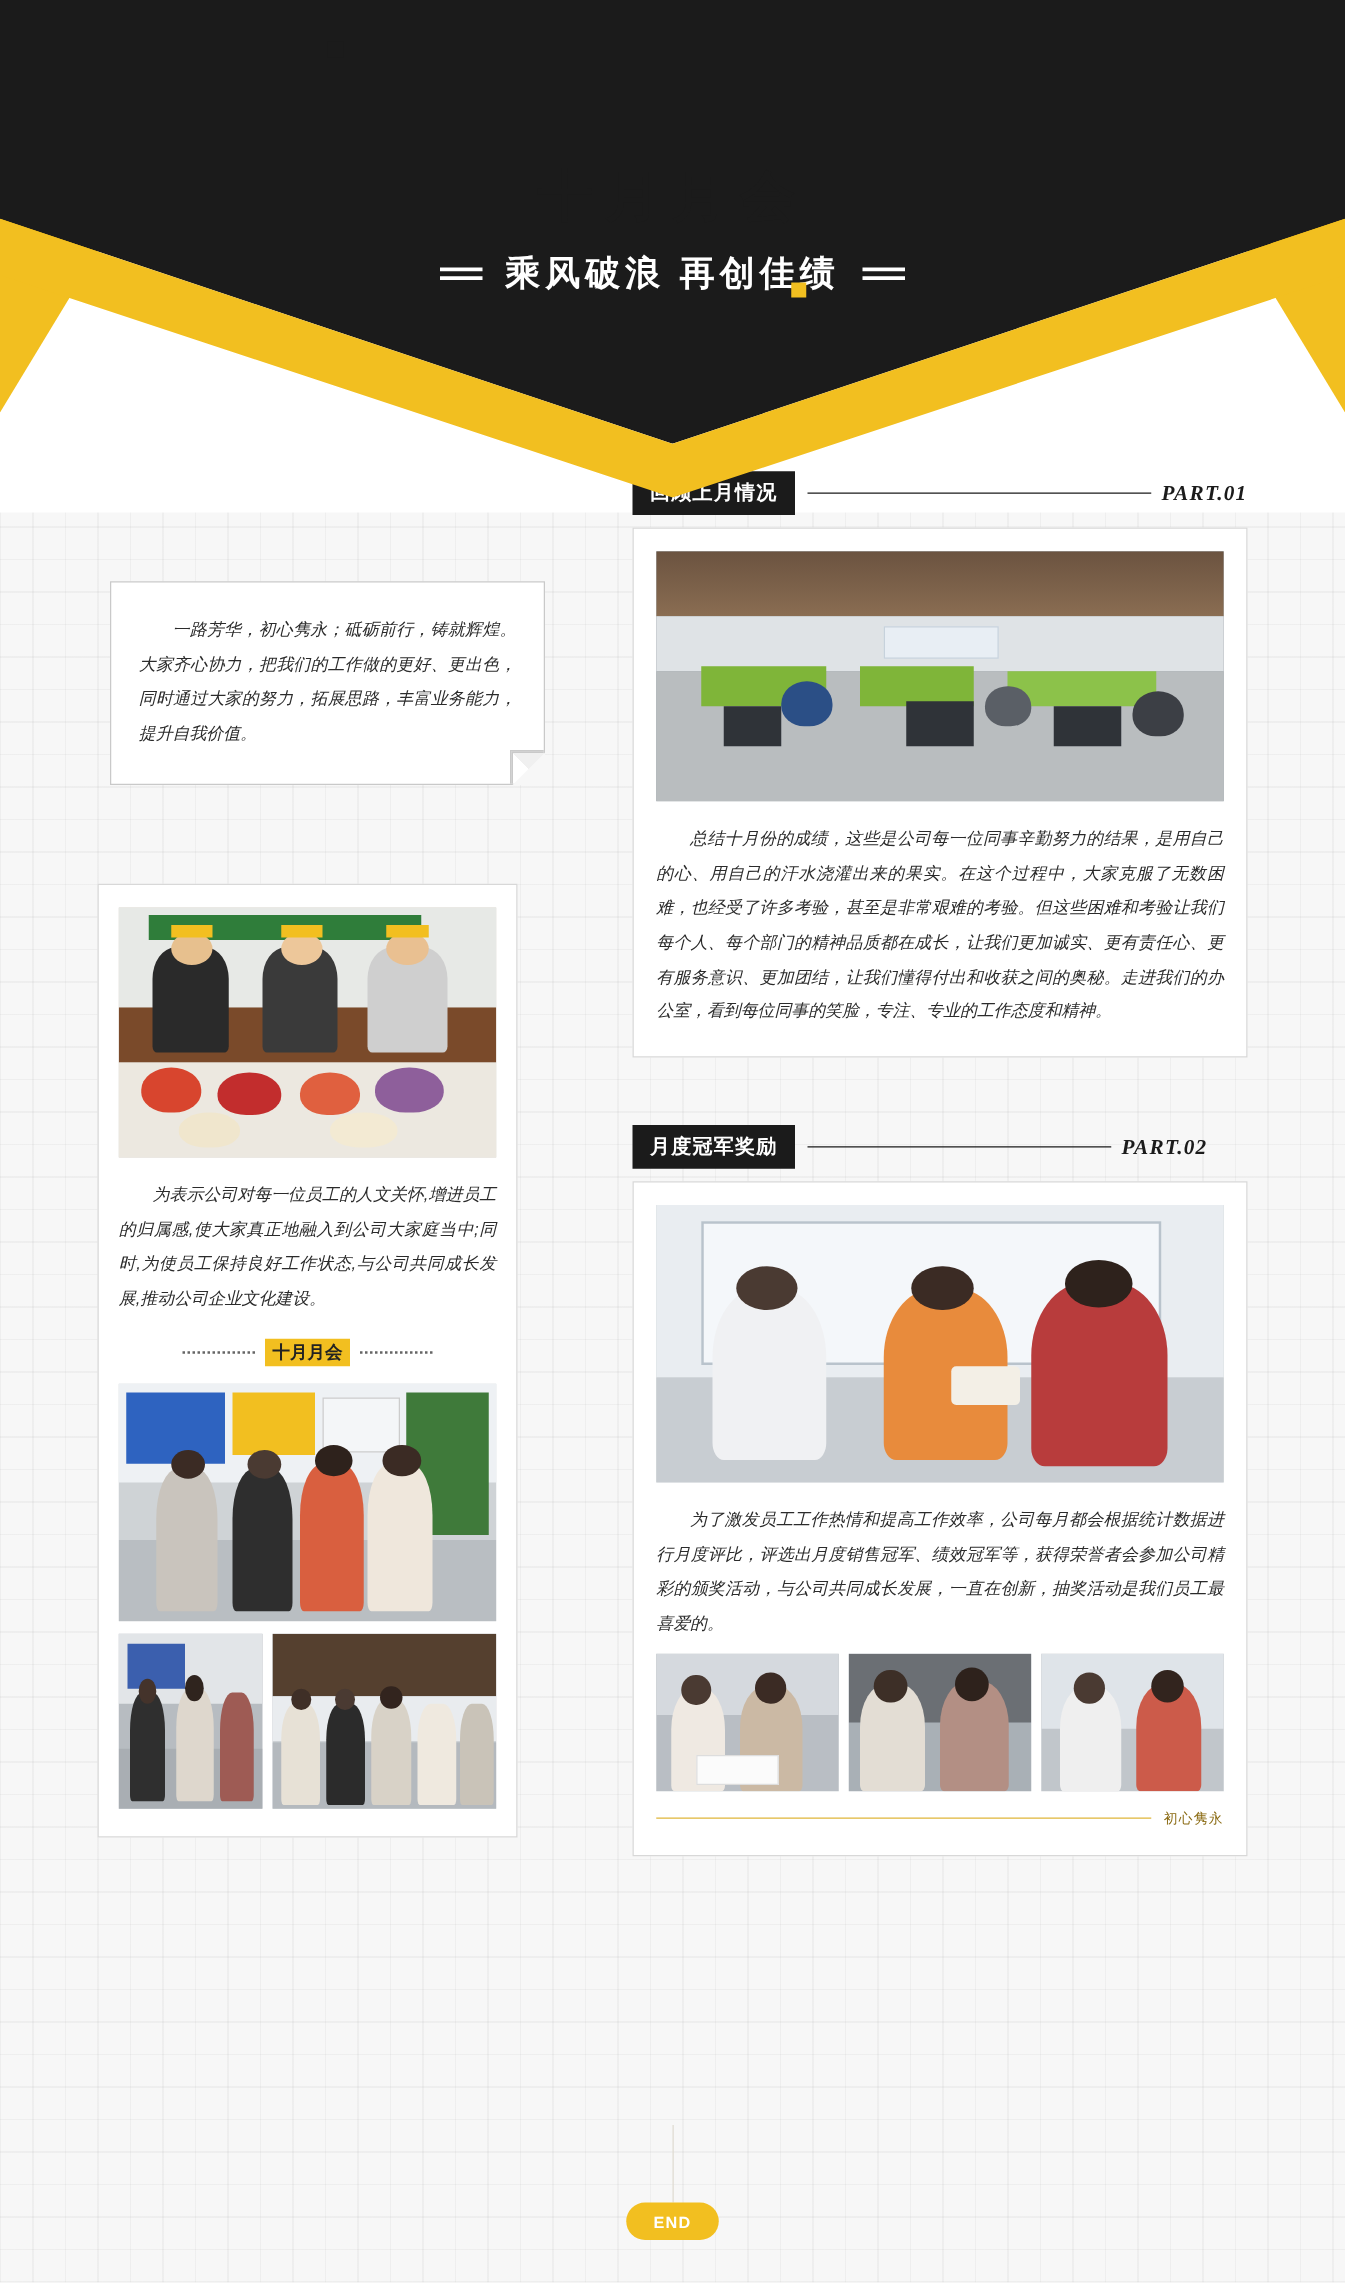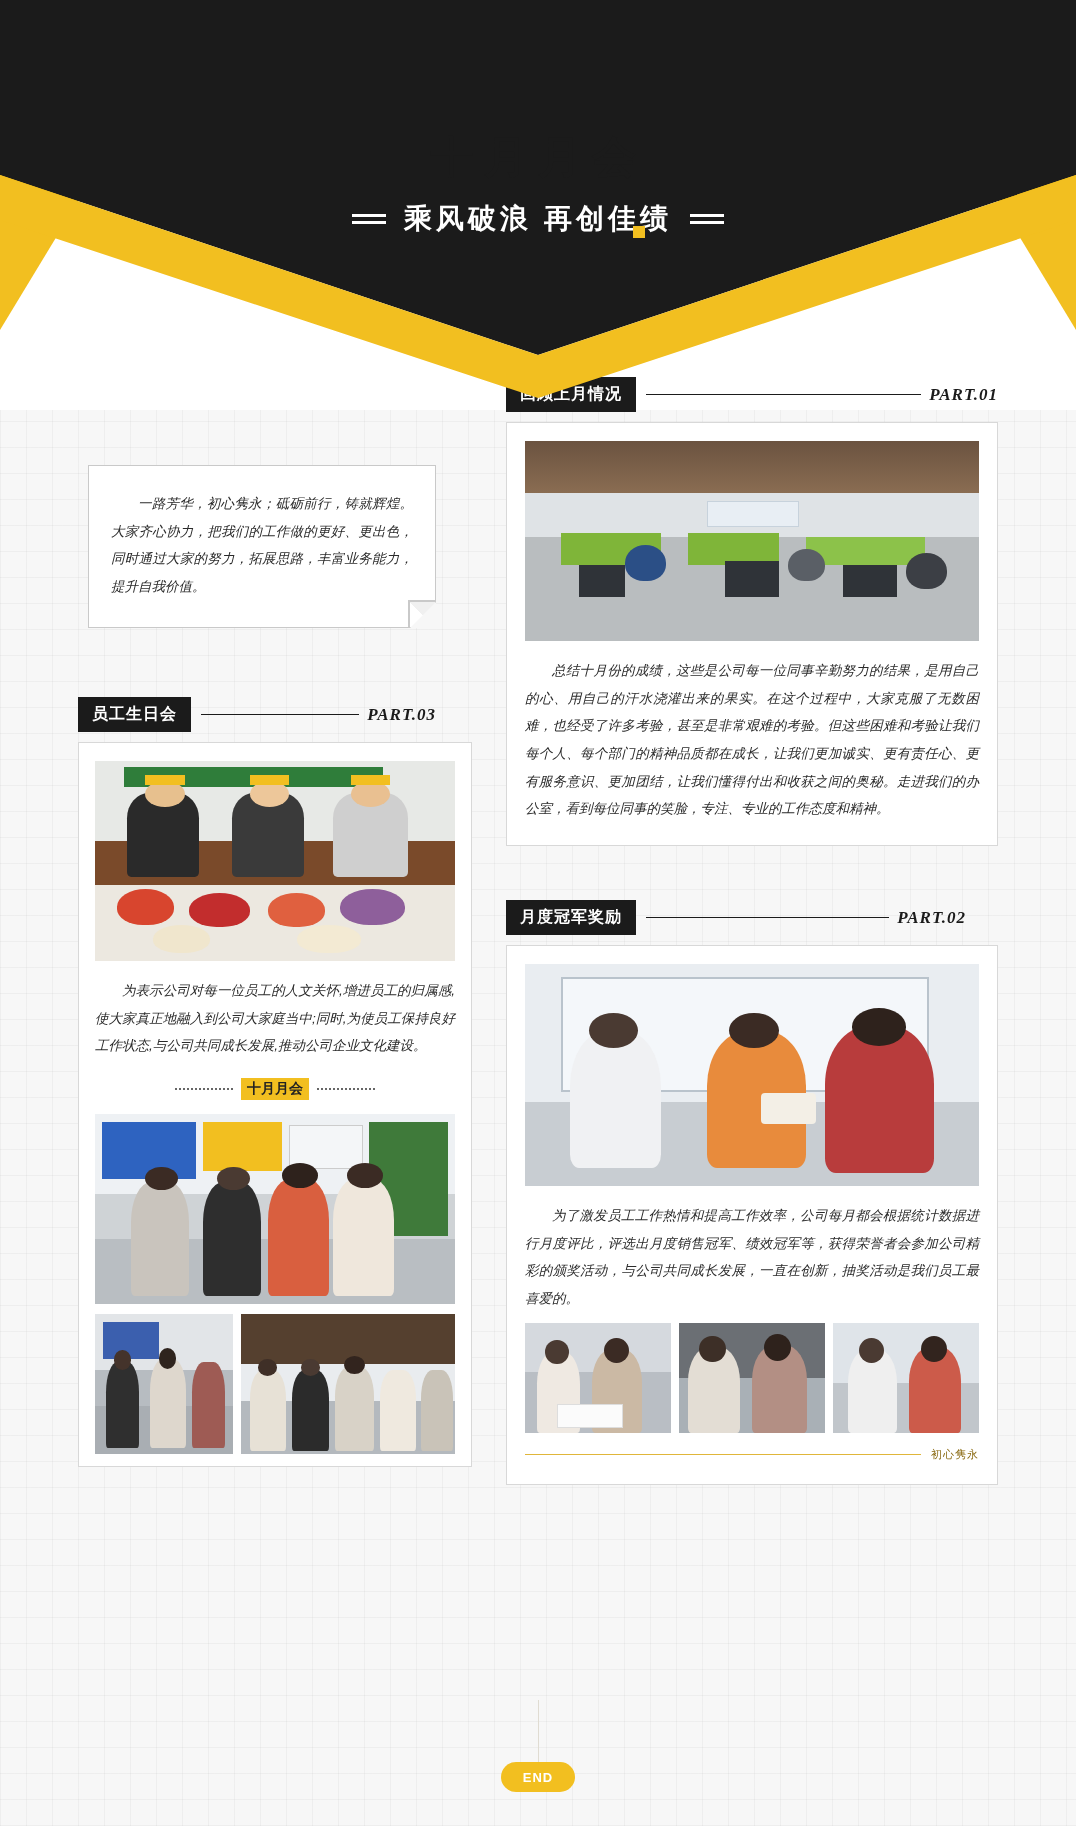--- a/index.html
+++ b/index.html
@@ -128,23 +128,23 @@
     border-left:1px solid #c9c9c9;border-top:1px solid #c9c9c9;
   }
 
   
   .part03{
     position:absolute;left:78px;top:697px;width:358px;
   }
   .part03-card{
     margin-top:10px;
     background:#fff;border:1px solid #d8d8d8;
-    padding:18px 16px 12px 16px;
+    padding:18px 16px 22px 16px;
     box-sizing:border-box;
-    width:394px;
+    width:336px;
   }
   .mini-title{
     text-align:center;margin:18px 0 12px 0;
     font-size:14px;color:#222;font-weight:bold;
     display:flex;align-items:center;justify-content:center;gap:8px;
   }
   .mini-title .dash{
     flex:0 0 58px;border-top:2px dotted #666;height:0;
   }
   .mini-title .hl{
@@ -290,25 +290,20 @@
       </div>
 
       <div class="cap-line">
         <span class="ln"></span>
         <span class="tx">初心隽永</span>
       </div>
     </div>
   </div>
 
   <div class="part03">
-    <div class="tag-row">
-      <span class="section-tag">员工生日会</span>
-      <span class="tag-line"></span>
-      <span class="part-label">PART.03</span>
-    </div>
     <div class="part03-card">
 
       <div class="ph" style="height:200px;background:#d7d2cb;" title="员工戴皇冠在生日蛋糕水果台前合影">
         <div style="position:absolute;left:0;top:0;right:0;height:40%;background:#e7e9e6;"></div>
         <div style="position:absolute;left:8%;top:3%;width:72%;height:10%;background:#2f7d3a;"></div>
         <div style="position:absolute;left:0;top:40%;right:0;height:22%;background:#7a4a2a;"></div>
         <div style="position:absolute;left:0;bottom:0;right:0;height:38%;background:#ece8e0;"></div>
         <div class="blob" style="left:9%;top:16%;width:20%;height:42%;background:#2a2a2a;border-radius:30% 30% 6% 6%;"></div>
         <div class="blob" style="left:14%;top:10%;width:11%;height:13%;background:#e7c08e;border-radius:50%;"></div>
         <div style="position:absolute;left:14%;top:7%;width:11%;height:5%;background:#f2bf20;"></div>

